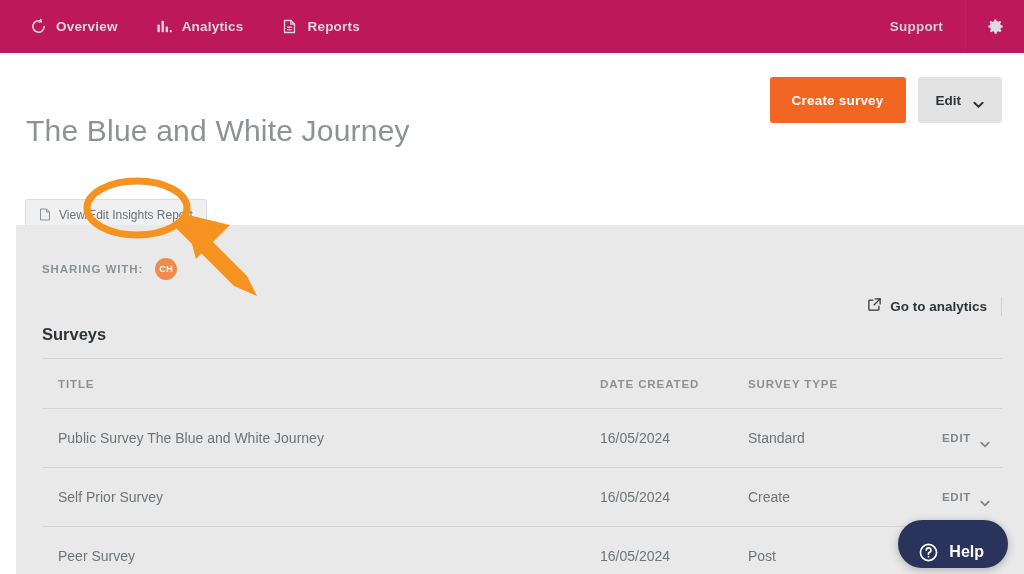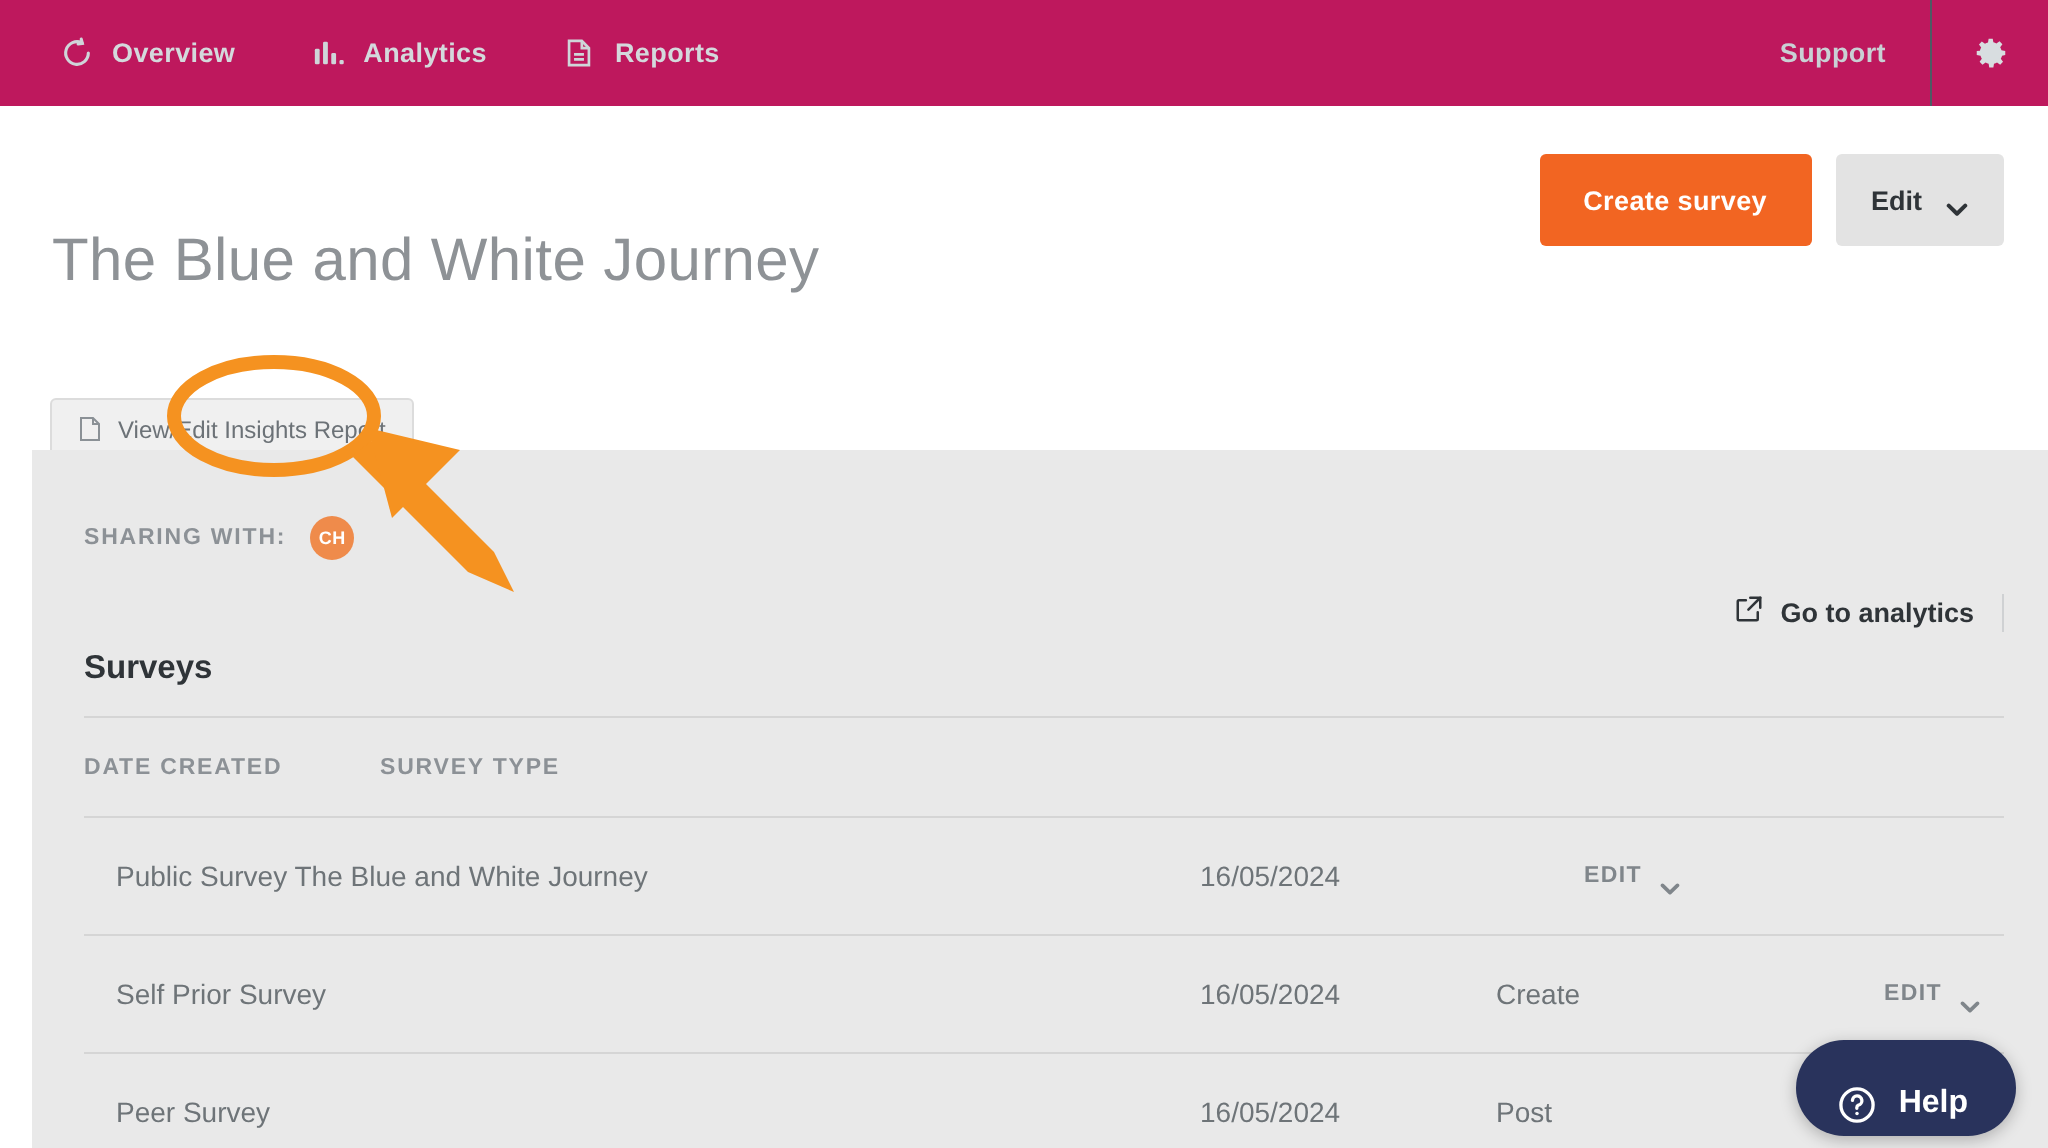--- a/index.html
+++ b/index.html
@@ -239,29 +239,31 @@
       </div>
       <div class="link-sep"></div>
     </div>
 
     <div class="section-title">Surveys</div>
 
     <div class="table">
       <div class="hr"></div>
 
       <div class="thead">
+        <div class="th col-title">TITLE</div>
         <div class="th col-date">DATE CREATED</div>
         <div class="th col-type">SURVEY TYPE</div>
         <div class="th col-act"></div>
       </div>
       <div class="hr"></div>
 
       <div class="trow">
         <div class="td col-title">Public Survey The Blue and White Journey</div>
         <div class="td col-date">16/05/2024</div>
+        <div class="td col-type">Standard</div>
         <div class="td act col-act">
           <span class="edit-lbl">EDIT</span>
           <span class="chev-sm">
             <svg viewBox="0 0 12 8" fill="none" stroke="currentColor" stroke-width="2.2" stroke-linecap="round" stroke-linejoin="round">
                 <path d="M1.5 2 L6 6.4 L10.5 2"></path>
               </svg>
           </span>
         </div>
       </div>
       <div class="hr"></div>

